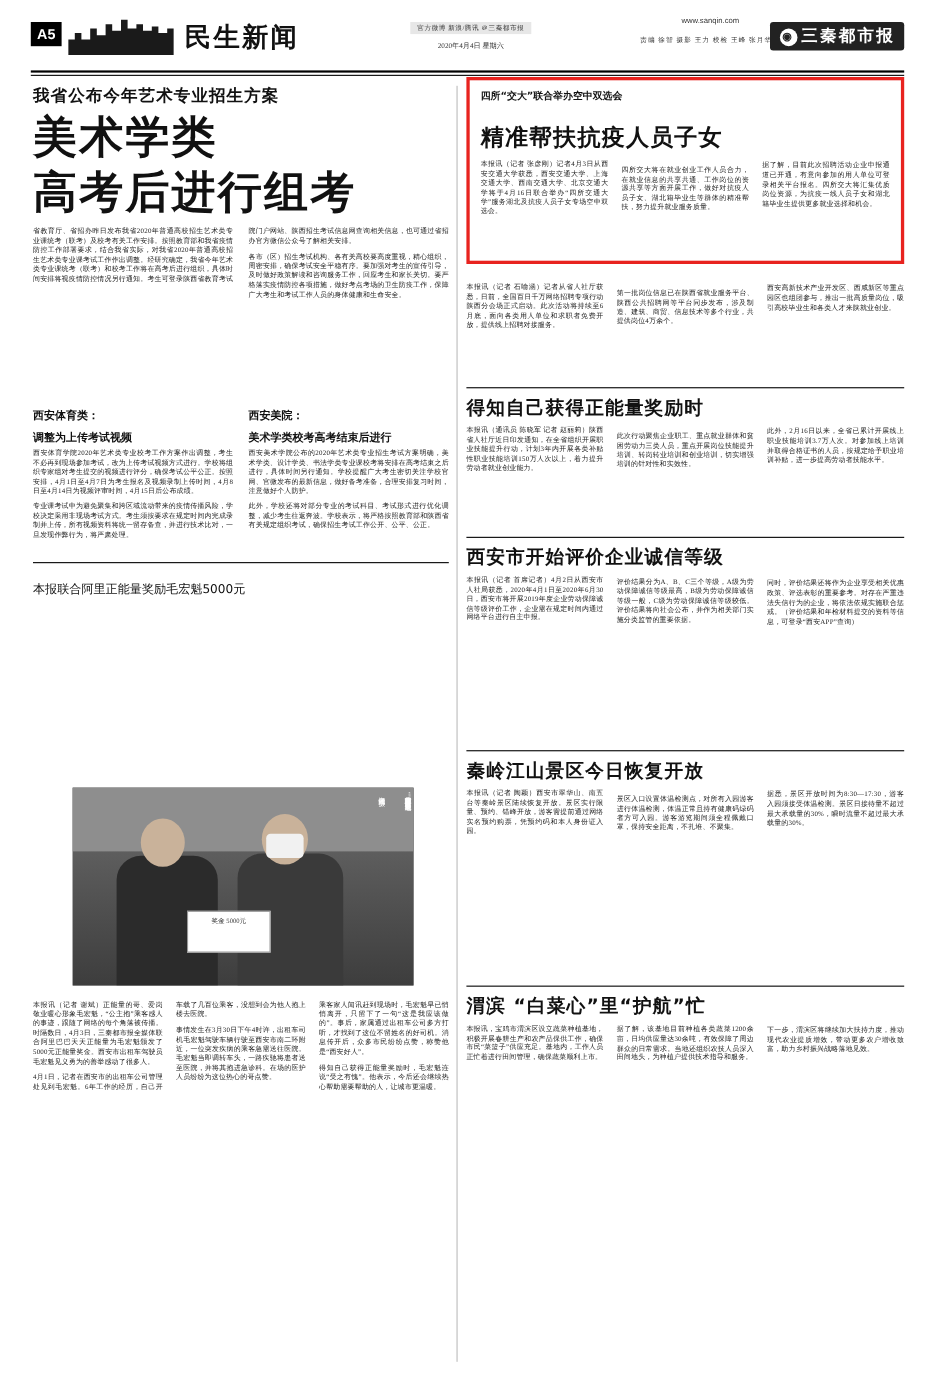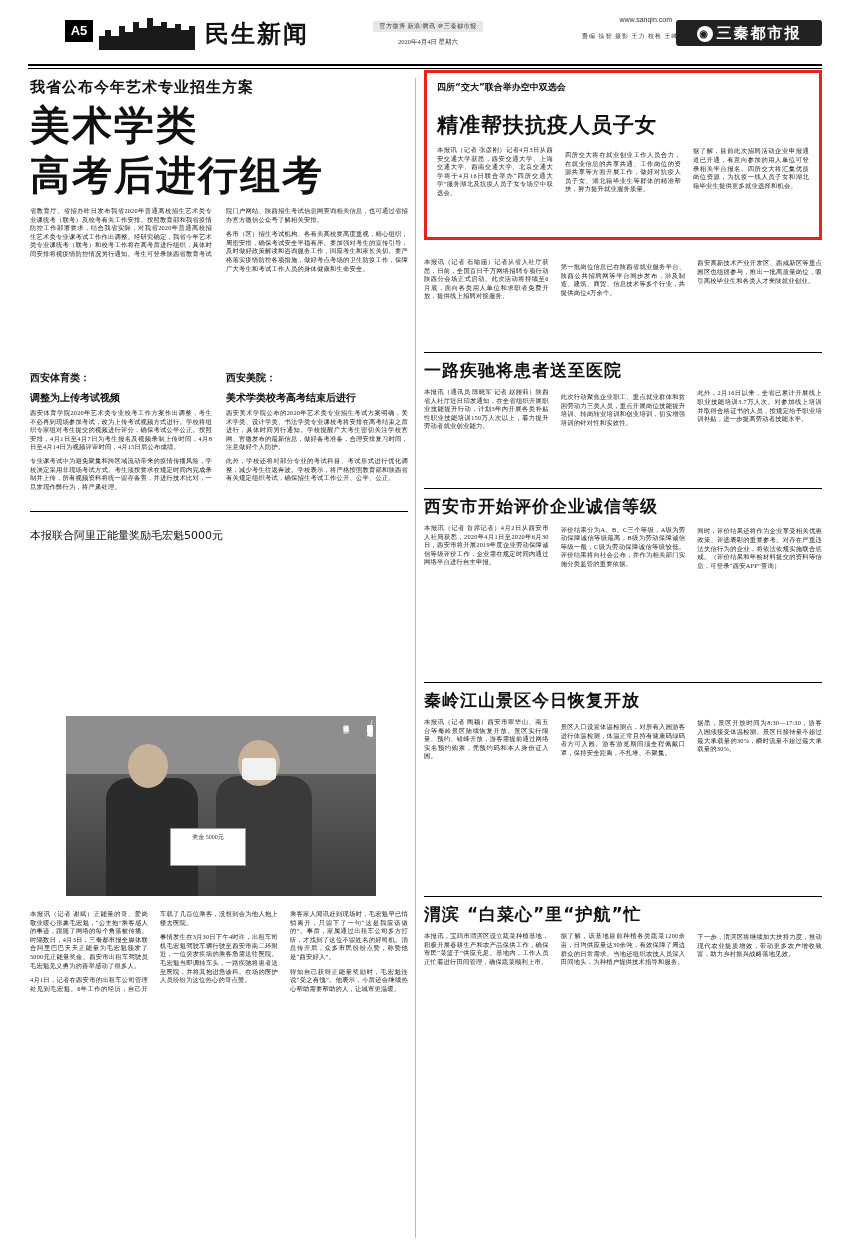--- a/index.html
+++ b/index.html
@@ -1,31 +1,31 @@
 <!DOCTYPE html>
 <html><head>
 <meta charset="utf-8">
 <style>
   html,body{margin:0;padding:0;background:#fff;}
   body{width:849px;height:1256px;font-family:"Liberation Serif",serif;color:#111;position:relative;overflow:hidden;}
   .page{width:849px;height:1256px;position:relative;background:#fff;}
 
   
   .masthead{position:absolute;left:28px;top:14px;width:794px;height:48px;}
-  .mh-left{position:absolute;left:0;top:0;width:300px;height:44px;margin-left:37px;}
+  .mh-left{position:absolute;left:0;top:0;width:300px;height:44px;}
   .mh-page{position:absolute;left:0;top:6px;width:28px;height:22px;background:#000;color:#fff;font-family:"Liberation Sans",sans-serif;font-size:13px;text-align:center;line-height:22px;font-weight:bold;}
   .mh-wall{position:absolute;left:34px;top:2px;width:96px;height:34px;}
   .mh-title{position:absolute;left:140px;top:4px;font-size:24px;font-weight:bold;letter-spacing:2px;font-family:"DejaVu Sans",sans-serif;}
   .mh-mid{position:absolute;left:300px;top:0px;width:200px;text-align:center;}
   .mh-mid .l1{font-size:6px;letter-spacing:.5px;color:#333;background:#e7e7e7;display:inline-block;padding:1px 6px;}
   .mh-mid .l2{font-size:6.5px;color:#333;margin-top:6px;}
   .mh-right{position:absolute;right:0;top:0;width:300px;height:44px;}
   .mh-url{position:absolute;right:150px;top:2px;font-size:7px;color:#333;font-family:"Liberation Sans",sans-serif;}
   .mh-credits{position:absolute;right:120px;top:18px;font-size:6px;color:#333;letter-spacing:1px;}
-  .mh-logo{position:absolute;right:0;top:6px;width:146px;height:26px;background:#222;border-radius:3px;color:#fff;font-size:15px;font-weight:bold;letter-spacing:2px;text-align:center;line-height:26px;font-family:Liberation Sans, sans-serif;overflow:hidden;}
+  .mh-logo{position:absolute;right:0;top:6px;width:122px;height:26px;background:#222;border-radius:3px;color:#fff;font-size:15px;font-weight:bold;letter-spacing:2px;text-align:center;line-height:26px;font-family:Liberation Serif, serif;overflow:hidden;}
   .mh-logo .globe{display:inline-block;width:16px;height:16px;border-radius:50%;background:#fff;color:#222;font-size:10px;line-height:16px;margin-right:4px;vertical-align:middle;}
   .rule{position:absolute;left:28px;top:64px;width:794px;height:2px;background:#000;}
   .rule2{position:absolute;left:28px;top:68px;width:794px;height:1px;background:#000;}
 
   
   .col-left{position:absolute;left:30px;top:78px;width:378px;}
 
   .vsep{position:absolute;left:415px;top:78px;width:1px;height:1160px;background:#bbb;}
 
   
@@ -179,21 +179,21 @@
         <div style="height:5px"></div>
         <div>第一批岗位信息已在陕西省就业服务平台、陕西公共招聘网等平台同步发布，涉及制造、建筑、商贸、信息技术等多个行业，共提供岗位4万余个。</div>
         <div style="height:5px"></div>
         <div>西安高新技术产业开发区、西咸新区等重点园区也组团参与，推出一批高质量岗位，吸引高校毕业生和各类人才来陕就业创业。</div>
       </div>
     </div>
 
     <div class="hr-thin"></div>
 
     <div>
-      <div class="h-sm">一路疾驰将患者送至医院</div>
+      <div class="h-sm">得知自己获得正能量奖励时</div>
       <div class="body-txt three-col" style="margin-top:6px;height:92px;">
         <div>本报讯（通讯员 陈晓军 记者 赵丽莉）陕西省人社厅近日印发通知，在全省组织开展职业技能提升行动，计划3年内开展各类补贴性职业技能培训150万人次以上，着力提升劳动者就业创业能力。</div>
         <div style="height:5px"></div>
         <div>此次行动聚焦企业职工、重点就业群体和贫困劳动力三类人员，重点开展岗位技能提升培训、转岗转业培训和创业培训，切实增强培训的针对性和实效性。</div>
         <div style="height:5px"></div>
         <div>此外，2月16日以来，全省已累计开展线上职业技能培训3.7万人次。对参加线上培训并取得合格证书的人员，按规定给予职业培训补贴，进一步提高劳动者技能水平。</div>
       </div>
     </div>
 
     <div class="hr-thin"></div>

